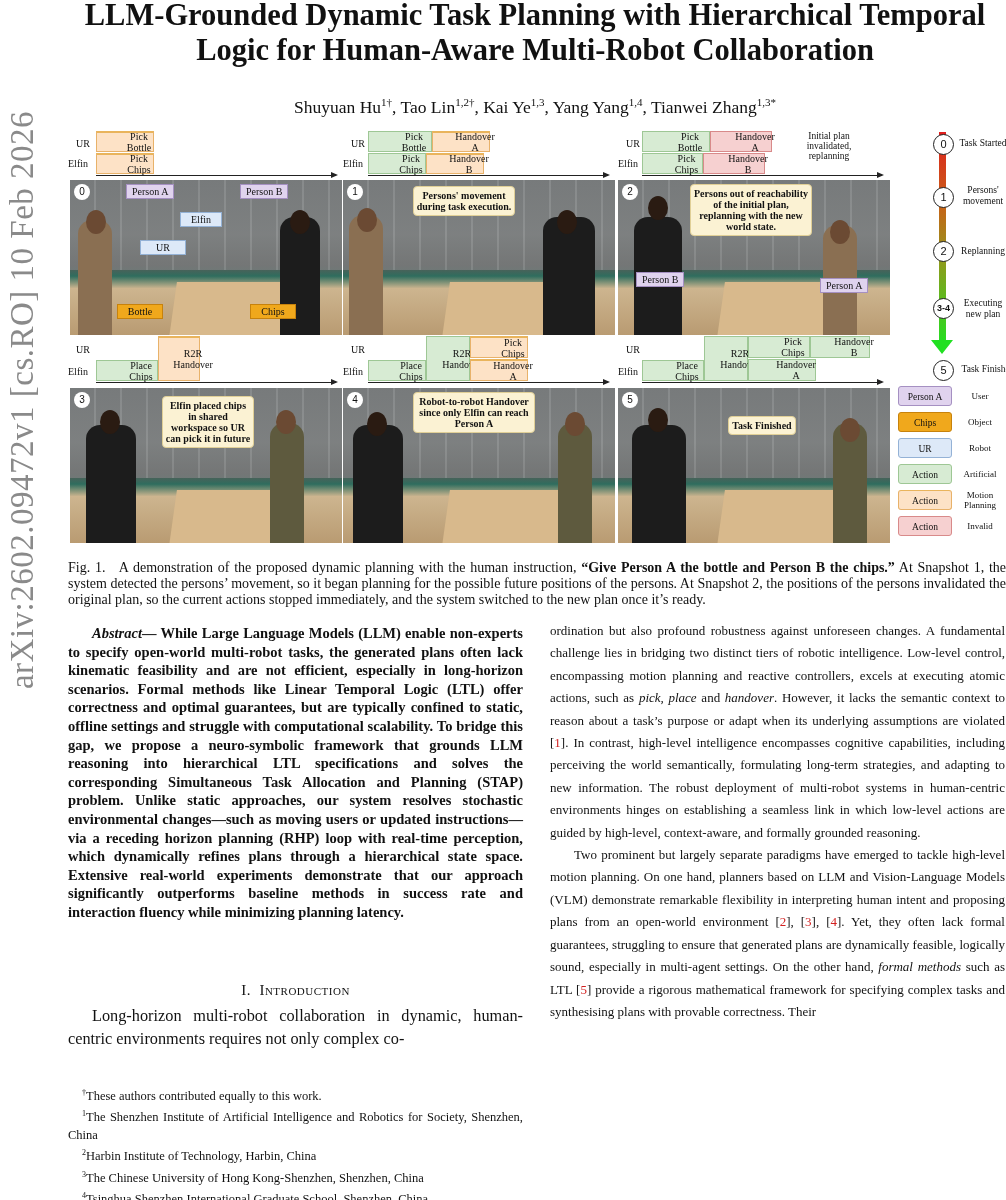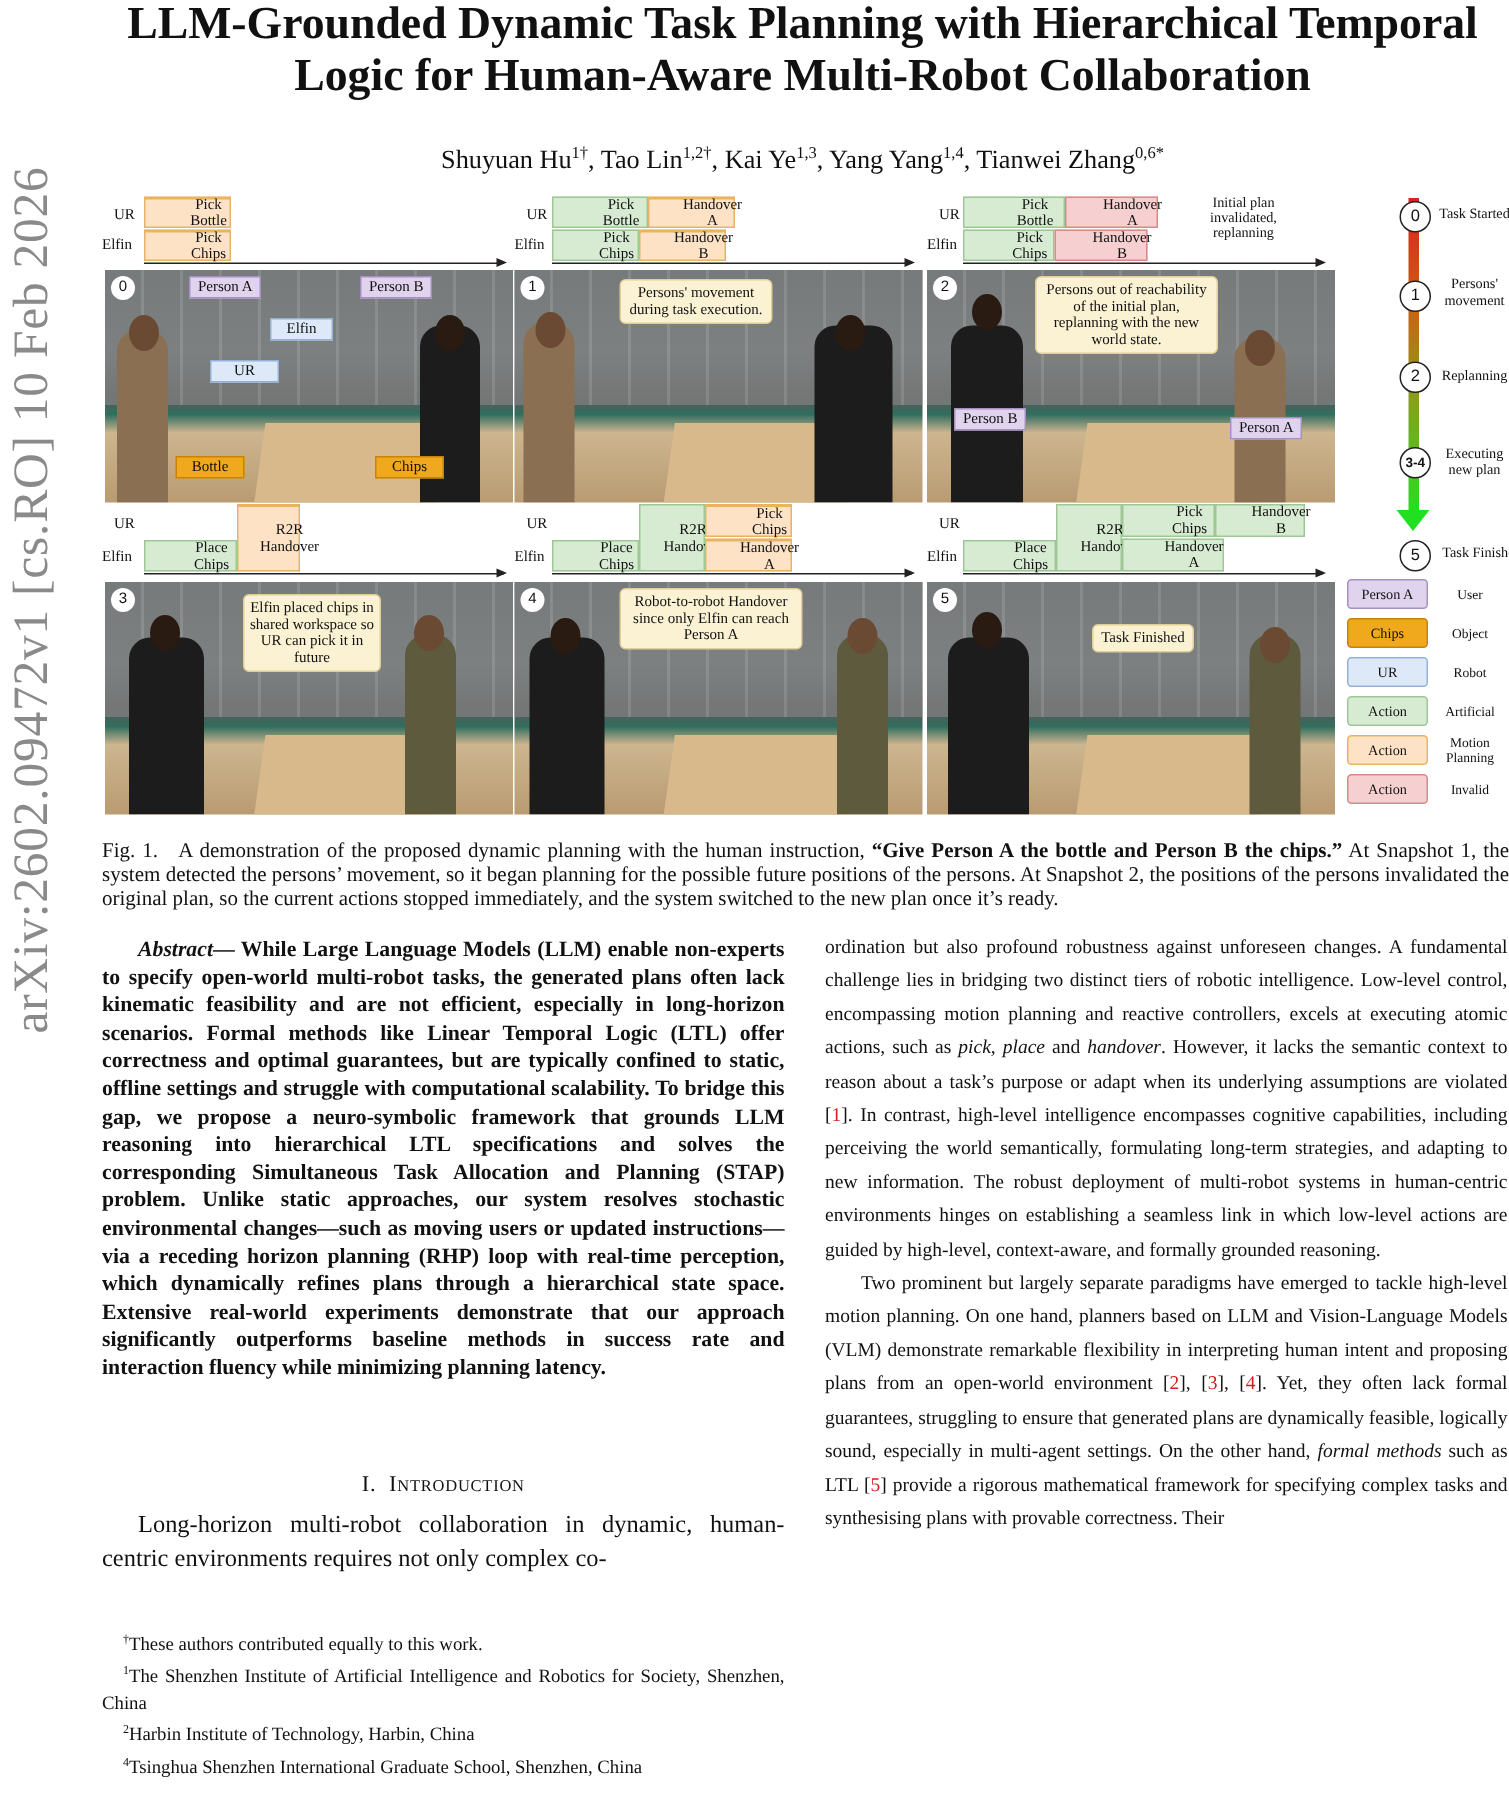--- a/index.html
+++ b/index.html
@@ -25,21 +25,21 @@
   .photo .wall { position:absolute; left:0; top:0; width:100%; height:58%; background:repeating-linear-gradient(90deg,#7a7d7e 0 24px,#8e9192 24px 26px); opacity:0.8; }
   .photo .table { position:absolute; left:38%; top:66%; width:45%; height:36%; background:#d8b98c; transform:skewX(-8deg); }
   .photo .pA { position:absolute; width:34px; height:120px; bottom:0; background:#8a6f52; border-radius:14px 14px 0 0; }
   .photo .pB { position:absolute; width:40px; height:118px; bottom:0; background:#1c1c1c; border-radius:14px 14px 0 0; }
   .photo .head { position:absolute; width:20px; height:24px; border-radius:50%; background:#6b4a33; }
   .snap { position:absolute; left:4px; top:4px; width:16px; height:16px; border-radius:50%; background:#fff; font-size:10px; text-align:center; line-height:16px; font-family:"Liberation Sans", sans-serif; }
   .tag { position:absolute; font-size:10px; padding:1px 5px; box-sizing:border-box; white-space:nowrap; text-align:center; }
   .t-user { background:#e0d3ee; border:1px solid #a590c2; }
   .t-obj { background:#f0a81c; border:1px solid #c7820c; }
   .t-robot { background:#dde9f8; border:1px solid #94b2d6; }
-  .t-note { background:#fbf2d3; border:1px solid #e0cf96; border-radius:4px; line-height:11px; padding:3px 2px; }
+  .t-note { background:#fbf2d3; border:1px solid #e0cf96; border-radius:4px; line-height:11px; padding:3px 2px;font-weight:bold; }
 
   
   .timeline { position:absolute; left:832px; top:0; width:106px; height:260px; }
   .tl-bar { position:absolute; left:39px; top:4px; width:7px; height:214px; background:linear-gradient(180deg,#e01e1e 0%,#c66418 35%,#8f9a1c 60%,#21e021 100%); }
   .tl-arrow { position:absolute; left:31px; top:212px; border-top:14px solid #21e021; border-left:11px solid transparent; border-right:11px solid transparent; }
   .tl-node { position:absolute; left:33px; width:19px; height:19px; border-radius:50%; background:#fff; border:1px solid #222; font-size:11px; text-align:center; line-height:19px; font-family:"Liberation Sans", sans-serif; }
   .tl-label { position:absolute; left:58px; font-size:9.5px; text-align:center; line-height:11px; width:50px; }
   .legend { position:absolute; left:830px; top:258px; width:108px; }
   .lg-row { position:absolute; left:0; width:108px; height:22px; }
   .lg-sw { position:absolute; left:0; width:54px; height:20px; font-size:9.5px; text-align:center; line-height:20px; border-radius:3px; box-sizing:border-box; }
@@ -69,21 +69,21 @@
     <span>arXiv:2602.09472v1  [cs.RO]  10 Feb 2026</span>
   </div>
 
 <div class="title">LLM-Grounded Dynamic Task Planning with Hierarchical Temporal Logic for Human-Aware Multi-Robot Collaboration</div>
 
 <div class="authors">
   <span>Shuyuan Hu</span><sup>1†</sup>,
   <span>Tao Lin</span><sup>1,2†</sup>,
   <span>Kai Ye</span><sup>1,3</sup>,
   <span>Yang Yang</span><sup>1,4</sup>,
-  <span>Tianwei Zhang</span><sup>0,6*</sup>
+  <span>Tianwei Zhang</span><sup>1,3*</sup>
 </div>
 
 <div class="fig">
 
   <div class="panel" style="left:0;top:0;width:275px;height:205px;">
     <div class="gantt" style="left:0;top:0;width:275px;">
       <span class="glabel" style="top:10px;left:8px;">UR</span>
       <span class="glabel" style="top:30px;">Elfin</span>
       <div class="bar b-plan" style="left:28px;top:3px;width:58px;height:21px;">Pick Bottle</div>
       <div class="bar b-plan" style="left:28px;top:25px;width:58px;height:21px;">Pick Chips</div>
@@ -272,20 +272,21 @@
 <div class="sec">
   <span>I.</span>&nbsp; <span class="sc">Introduction</span>
 </div>
 
 <div class="col intro">Long-horizon multi-robot collaboration in dynamic, human-centric environments requires not only complex co-</div>
 
 <div class="foot">
   <p><sup>†</sup><span>These authors contributed equally to this work.</span></p>
   <p><sup>1</sup><span>The Shenzhen Institute of Artificial Intelligence and Robotics for Society, Shenzhen, China</span></p>
   <p><sup>2</sup><span>Harbin Institute of Technology, Harbin, China</span></p>
+  <p><sup>3</sup><span>The Chinese University of Hong Kong-Shenzhen, Shenzhen, China</span></p>
   <p><sup>4</sup><span>Tsinghua Shenzhen International Graduate School, Shenzhen, China</span></p>
 
 </div>
 
 <div class="col right">
   <p><span>ordination but also profound robustness against unforeseen changes. A fundamental challenge lies in bridging two distinct tiers of robotic intelligence. Low-level control, encompassing motion planning and reactive controllers, excels at executing atomic actions, such as </span><i>pick, place</i><span> and </span><i>handover</i><span>. However, it lacks the semantic context to reason about a task’s purpose or adapt when its underlying assumptions are violated [</span><span class="ref">1</span><span>]. In contrast, high-level intelligence encompasses cognitive capabilities, including perceiving the world semantically, formulating long-term strategies, and adapting to new information. The robust deployment of multi-robot systems in human-centric environments hinges on establishing a seamless link in which low-level actions are guided by high-level, context-aware, and formally grounded reasoning.</span></p>
   <p class="ind"><span>Two prominent but largely separate paradigms have emerged to tackle high-level motion planning. On one hand, planners based on LLM and Vision-Language Models (VLM) demonstrate remarkable flexibility in interpreting human intent and proposing plans from an open-world environment [</span><span class="ref">2</span><span>], [</span><span class="ref">3</span><span>], [</span><span class="ref">4</span><span>]. Yet, they often lack formal guarantees, struggling to ensure that generated plans are dynamically feasible, logically sound, especially in multi-agent settings. On the other hand, </span><i>formal methods</i><span> such as LTL [</span><span class="ref">5</span><span>] provide a rigorous mathematical framework for specifying complex tasks and synthesising plans with provable correctness. Their</span></p>
 </div>
 
 </body></html>

